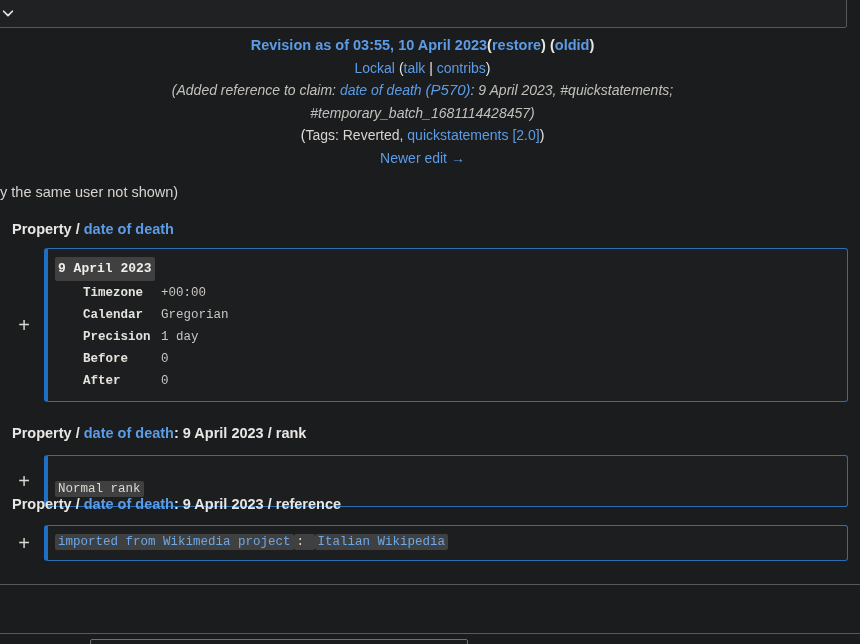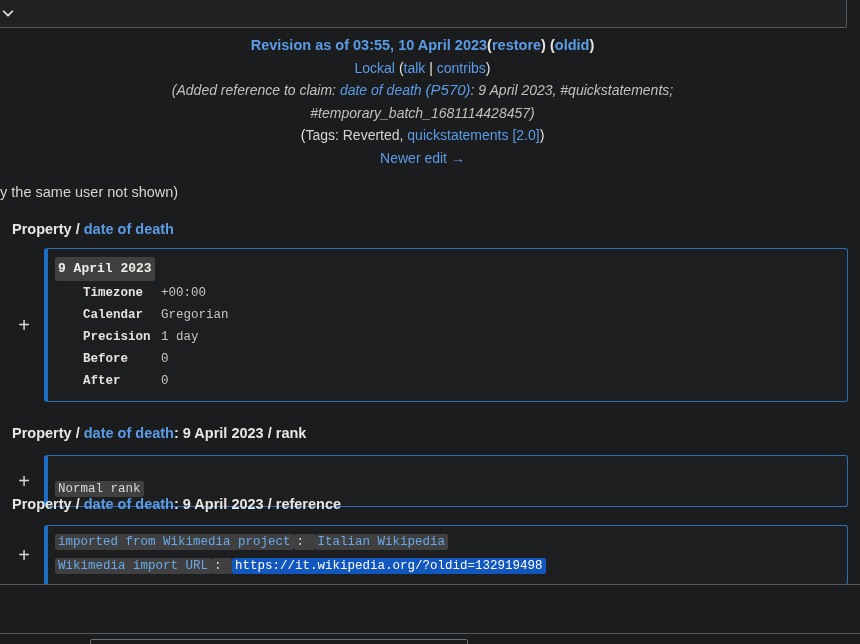--- a/index.html
+++ b/index.html
@@ -241,19 +241,18 @@
 </div>
 
 <div class="prop-head" style="top:496px; left:12px;">
   <span>Property / </span><a href="#" class="lnk">date of death</a><span>: 9 April 2023 / reference</span>
 </div>
 
 <div class="diff-row" style="top:525px; left:4px; width:844px;">
   <div class="plus-marker">+</div>
   <div class="diff-box" style="padding-top:4px; padding-bottom:6px; line-height:24px;">
     <span class="mono-line"><span class="hl lbl-blue">imported from Wikimedia project</span><span class="hl">: </span><span class="hl lbl-blue">Italian Wikipedia</span></span>
-    <span class="mono-line"><span class="hl lbl-blue">Wikimedia import URL</span><span class="hl">: </span><span class="hl-blue">https://it.wikipedia.org/?oldid=132919498</span></span>
   </div>
 </div>
 
 <div class="hrule" style="top:584px;"></div>
 <div class="hrule" style="top:633px;"></div>
 <div class="bottom-box"></div>
 
 </body></html>

